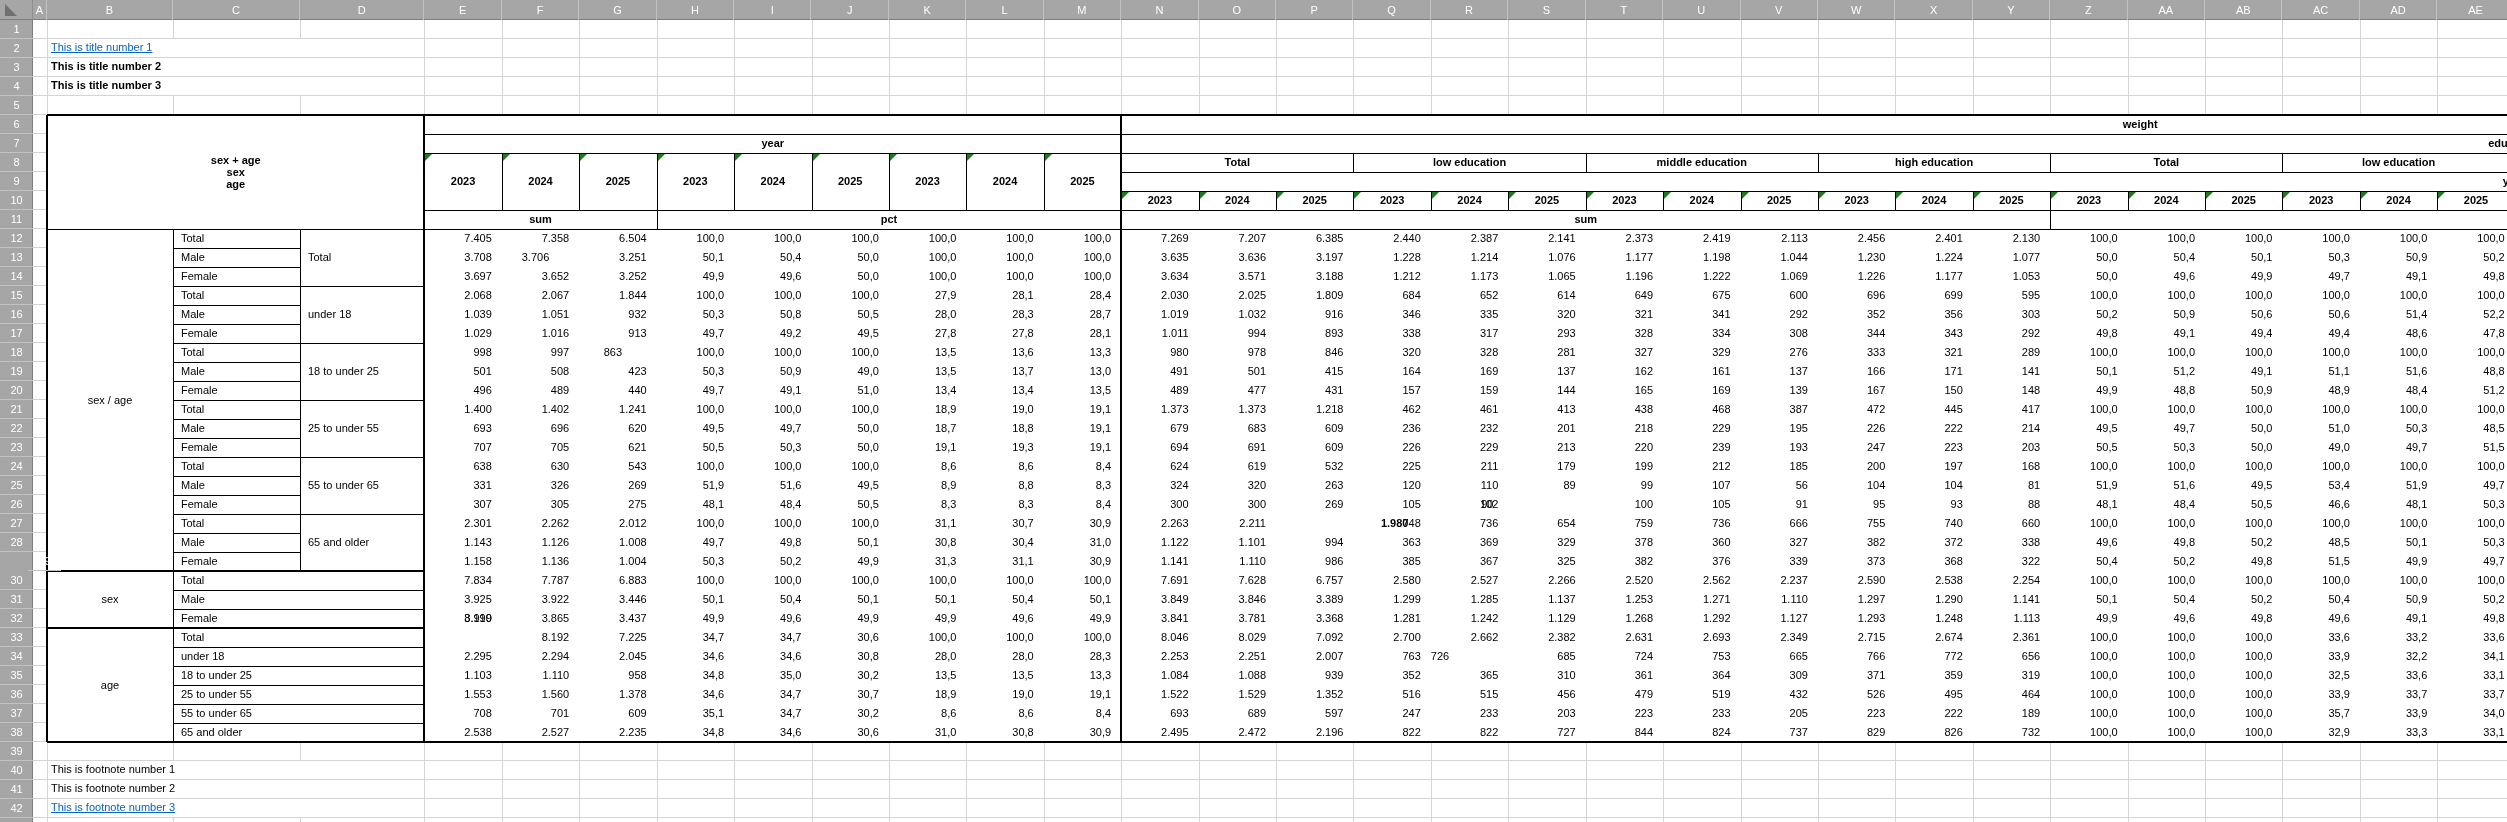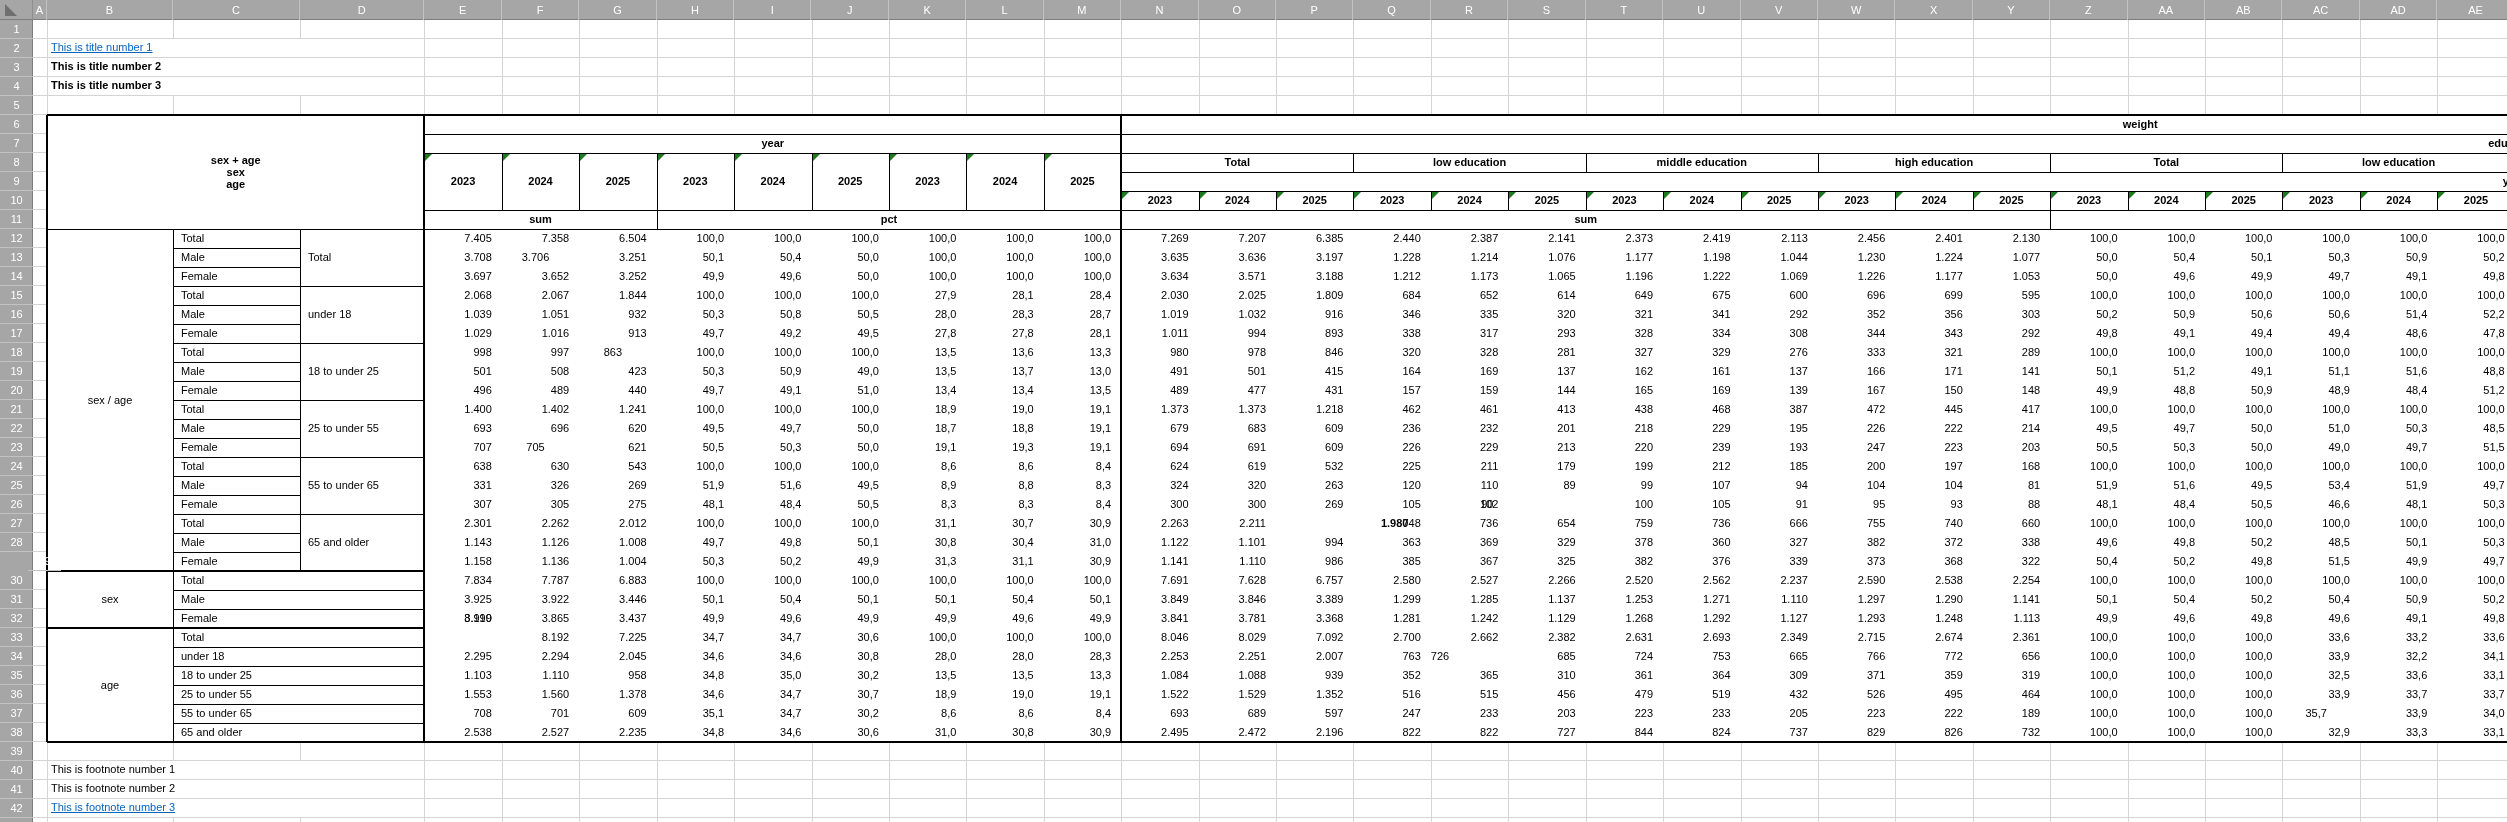--- a/index.html
+++ b/index.html
@@ -446,21 +446,21 @@
       <div class="abs" style="left: 1817.96px; top: 419px; width: 77.42px; height: 19px; line-height: 19px; text-align: right; padding-right: 10px;">226</div>
       <div class="abs" style="left: 1895.38px; top: 419px; width: 77.42px; height: 19px; line-height: 19px; text-align: right; padding-right: 10px;">222</div>
       <div class="abs" style="left: 1972.8px; top: 419px; width: 77.42px; height: 19px; line-height: 19px; text-align: right; padding-right: 10px;">214</div>
       <div class="abs" style="left: 2050.22px; top: 419px; width: 77.42px; height: 19px; line-height: 19px; text-align: right; padding-right: 10px;">49,5</div>
       <div class="abs" style="left: 2127.64px; top: 419px; width: 77.42px; height: 19px; line-height: 19px; text-align: right; padding-right: 10px;">49,7</div>
       <div class="abs" style="left: 2205.06px; top: 419px; width: 77.42px; height: 19px; line-height: 19px; text-align: right; padding-right: 10px;">50,0</div>
       <div class="abs" style="left: 2282.48px; top: 419px; width: 77.42px; height: 19px; line-height: 19px; text-align: right; padding-right: 10px;">51,0</div>
       <div class="abs" style="left: 2359.9px; top: 419px; width: 77.42px; height: 19px; line-height: 19px; text-align: right; padding-right: 10px;">50,3</div>
       <div class="abs" style="left: 2437.32px; top: 419px; width: 77.42px; height: 19px; line-height: 19px; text-align: right; padding-right: 10px;">48,5</div>
       <div class="abs" style="left: 424.4px; top: 438px; width: 77.42px; height: 19px; line-height: 19px; text-align: right; padding-right: 10px;">707</div>
-      <div class="abs" style="left: 501.82px; top: 438px; width: 77.42px; height: 19px; line-height: 19px; text-align: center; padding-right: 10px;">705</div>
+      <div class="abs" style="left: 501.82px; top: 438px; width: 77.42px; height: 19px; line-height: 19px; text-align: right; padding-right: 10px;">705</div>
       <div class="abs" style="left: 579.24px; top: 438px; width: 77.42px; height: 19px; line-height: 19px; text-align: right; padding-right: 10px;">621</div>
       <div class="abs" style="left: 656.66px; top: 438px; width: 77.42px; height: 19px; line-height: 19px; text-align: right; padding-right: 10px;">50,5</div>
       <div class="abs" style="left: 734.08px; top: 438px; width: 77.42px; height: 19px; line-height: 19px; text-align: right; padding-right: 10px;">50,3</div>
       <div class="abs" style="left: 811.5px; top: 438px; width: 77.42px; height: 19px; line-height: 19px; text-align: right; padding-right: 10px;">50,0</div>
       <div class="abs" style="left: 888.92px; top: 438px; width: 77.42px; height: 19px; line-height: 19px; text-align: right; padding-right: 10px;">19,1</div>
       <div class="abs" style="left: 966.34px; top: 438px; width: 77.42px; height: 19px; line-height: 19px; text-align: right; padding-right: 10px;">19,3</div>
       <div class="abs" style="left: 1043.76px; top: 438px; width: 77.42px; height: 19px; line-height: 19px; text-align: right; padding-right: 10px;">19,1</div>
       <div class="abs" style="left: 1121.18px; top: 438px; width: 77.42px; height: 19px; line-height: 19px; text-align: right; padding-right: 10px;">694</div>
       <div class="abs" style="left: 1198.6px; top: 438px; width: 77.42px; height: 19px; line-height: 19px; text-align: right; padding-right: 10px;">691</div>
       <div class="abs" style="left: 1276.02px; top: 438px; width: 77.42px; height: 19px; line-height: 19px; text-align: right; padding-right: 10px;">609</div>
@@ -516,21 +516,21 @@
       <div class="abs" style="left: 966.34px; top: 476px; width: 77.42px; height: 19px; line-height: 19px; text-align: right; padding-right: 10px;">8,8</div>
       <div class="abs" style="left: 1043.76px; top: 476px; width: 77.42px; height: 19px; line-height: 19px; text-align: right; padding-right: 10px;">8,3</div>
       <div class="abs" style="left: 1121.18px; top: 476px; width: 77.42px; height: 19px; line-height: 19px; text-align: right; padding-right: 10px;">324</div>
       <div class="abs" style="left: 1198.6px; top: 476px; width: 77.42px; height: 19px; line-height: 19px; text-align: right; padding-right: 10px;">320</div>
       <div class="abs" style="left: 1276.02px; top: 476px; width: 77.42px; height: 19px; line-height: 19px; text-align: right; padding-right: 10px;">263</div>
       <div class="abs" style="left: 1353.44px; top: 476px; width: 77.42px; height: 19px; line-height: 19px; text-align: right; padding-right: 10px;">120</div>
       <div class="abs" style="left: 1430.86px; top: 476px; width: 77.42px; height: 19px; line-height: 19px; text-align: right; padding-right: 10px;">110</div>
       <div class="abs" style="left: 1508.28px; top: 476px; width: 77.42px; height: 19px; line-height: 19px; text-align: right; padding-right: 10px;">89</div>
       <div class="abs" style="left: 1585.7px; top: 476px; width: 77.42px; height: 19px; line-height: 19px; text-align: right; padding-right: 10px;">99</div>
       <div class="abs" style="left: 1663.12px; top: 476px; width: 77.42px; height: 19px; line-height: 19px; text-align: right; padding-right: 10px;">107</div>
-      <div class="abs" style="left: 1740.54px; top: 476px; width: 77.42px; height: 19px; line-height: 19px; text-align: right; padding-right: 10px;">94</div>
+      <div class="abs" style="left: 1740.54px; top: 476px; width: 77.42px; height: 19px; line-height: 19px; text-align: right; padding-right: 10px;">56</div>
       <div class="abs" style="left: 1817.96px; top: 476px; width: 77.42px; height: 19px; line-height: 19px; text-align: right; padding-right: 10px;">104</div>
       <div class="abs" style="left: 1895.38px; top: 476px; width: 77.42px; height: 19px; line-height: 19px; text-align: right; padding-right: 10px;">104</div>
       <div class="abs" style="left: 1972.8px; top: 476px; width: 77.42px; height: 19px; line-height: 19px; text-align: right; padding-right: 10px;">81</div>
       <div class="abs" style="left: 2050.22px; top: 476px; width: 77.42px; height: 19px; line-height: 19px; text-align: right; padding-right: 10px;">51,9</div>
       <div class="abs" style="left: 2127.64px; top: 476px; width: 77.42px; height: 19px; line-height: 19px; text-align: right; padding-right: 10px;">51,6</div>
       <div class="abs" style="left: 2205.06px; top: 476px; width: 77.42px; height: 19px; line-height: 19px; text-align: right; padding-right: 10px;">49,5</div>
       <div class="abs" style="left: 2282.48px; top: 476px; width: 77.42px; height: 19px; line-height: 19px; text-align: right; padding-right: 10px;">53,4</div>
       <div class="abs" style="left: 2359.9px; top: 476px; width: 77.42px; height: 19px; line-height: 19px; text-align: right; padding-right: 10px;">51,9</div>
       <div class="abs" style="left: 2437.32px; top: 476px; width: 77.42px; height: 19px; line-height: 19px; text-align: right; padding-right: 10px;">49,7</div>
       <div class="abs" style="left: 424.4px; top: 495px; width: 77.42px; height: 19px; line-height: 19px; text-align: right; padding-right: 10px;">307</div>
@@ -847,21 +847,21 @@
       <div class="abs" style="left: 1508.28px; top: 704px; width: 77.42px; height: 19px; line-height: 19px; text-align: right; padding-right: 10px;">203</div>
       <div class="abs" style="left: 1585.7px; top: 704px; width: 77.42px; height: 19px; line-height: 19px; text-align: right; padding-right: 10px;">223</div>
       <div class="abs" style="left: 1663.12px; top: 704px; width: 77.42px; height: 19px; line-height: 19px; text-align: right; padding-right: 10px;">233</div>
       <div class="abs" style="left: 1740.54px; top: 704px; width: 77.42px; height: 19px; line-height: 19px; text-align: right; padding-right: 10px;">205</div>
       <div class="abs" style="left: 1817.96px; top: 704px; width: 77.42px; height: 19px; line-height: 19px; text-align: right; padding-right: 10px;">223</div>
       <div class="abs" style="left: 1895.38px; top: 704px; width: 77.42px; height: 19px; line-height: 19px; text-align: right; padding-right: 10px;">222</div>
       <div class="abs" style="left: 1972.8px; top: 704px; width: 77.42px; height: 19px; line-height: 19px; text-align: right; padding-right: 10px;">189</div>
       <div class="abs" style="left: 2050.22px; top: 704px; width: 77.42px; height: 19px; line-height: 19px; text-align: right; padding-right: 10px;">100,0</div>
       <div class="abs" style="left: 2127.64px; top: 704px; width: 77.42px; height: 19px; line-height: 19px; text-align: right; padding-right: 10px;">100,0</div>
       <div class="abs" style="left: 2205.06px; top: 704px; width: 77.42px; height: 19px; line-height: 19px; text-align: right; padding-right: 10px;">100,0</div>
-      <div class="abs" style="left: 2282.48px; top: 704px; width: 77.42px; height: 19px; line-height: 19px; text-align: center; padding-right: 10px;">35,7</div>
+      <div class="abs" style="left: 2282.48px; top: 704px; width: 77.42px; height: 19px; line-height: 19px; text-align: right; padding-right: 10px;">35,7</div>
       <div class="abs" style="left: 2359.9px; top: 704px; width: 77.42px; height: 19px; line-height: 19px; text-align: right; padding-right: 10px;">33,9</div>
       <div class="abs" style="left: 2437.32px; top: 704px; width: 77.42px; height: 19px; line-height: 19px; text-align: right; padding-right: 10px;">34,0</div>
       <div class="abs" style="left: 424.4px; top: 723px; width: 77.42px; height: 19px; line-height: 19px; text-align: right; padding-right: 10px;">2.538</div>
       <div class="abs" style="left: 501.82px; top: 723px; width: 77.42px; height: 19px; line-height: 19px; text-align: right; padding-right: 10px;">2.527</div>
       <div class="abs" style="left: 579.24px; top: 723px; width: 77.42px; height: 19px; line-height: 19px; text-align: right; padding-right: 10px;">2.235</div>
       <div class="abs" style="left: 656.66px; top: 723px; width: 77.42px; height: 19px; line-height: 19px; text-align: right; padding-right: 10px;">34,8</div>
       <div class="abs" style="left: 734.08px; top: 723px; width: 77.42px; height: 19px; line-height: 19px; text-align: right; padding-right: 10px;">34,6</div>
       <div class="abs" style="left: 811.5px; top: 723px; width: 77.42px; height: 19px; line-height: 19px; text-align: right; padding-right: 10px;">30,6</div>
       <div class="abs" style="left: 888.92px; top: 723px; width: 77.42px; height: 19px; line-height: 19px; text-align: right; padding-right: 10px;">31,0</div>
       <div class="abs" style="left: 966.34px; top: 723px; width: 77.42px; height: 19px; line-height: 19px; text-align: right; padding-right: 10px;">30,8</div>

